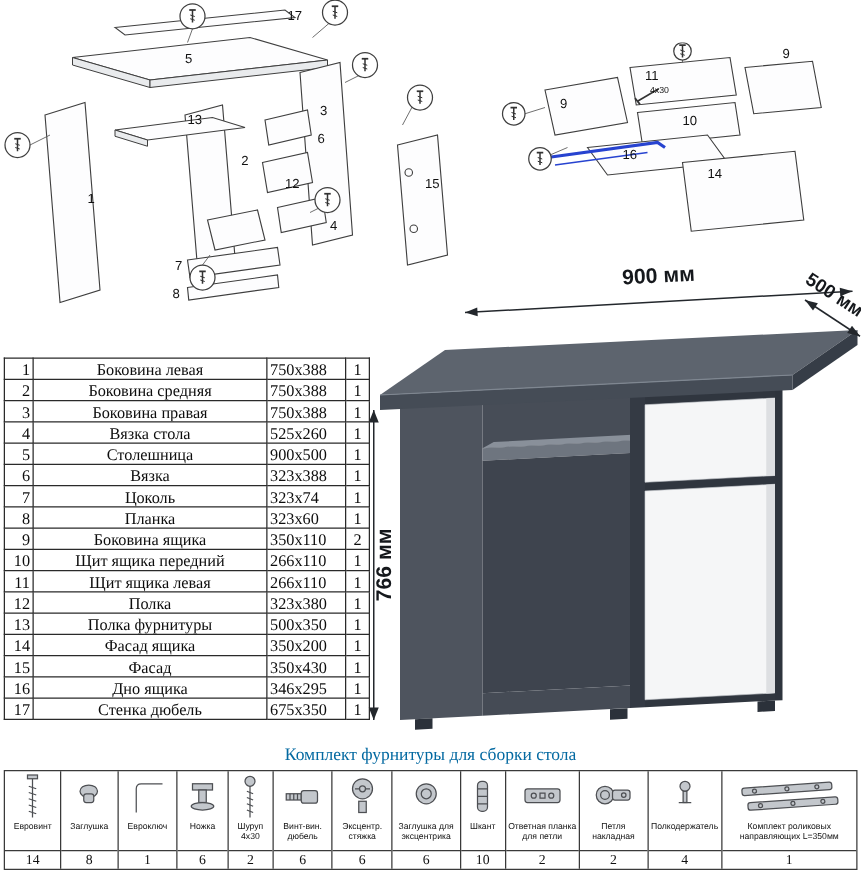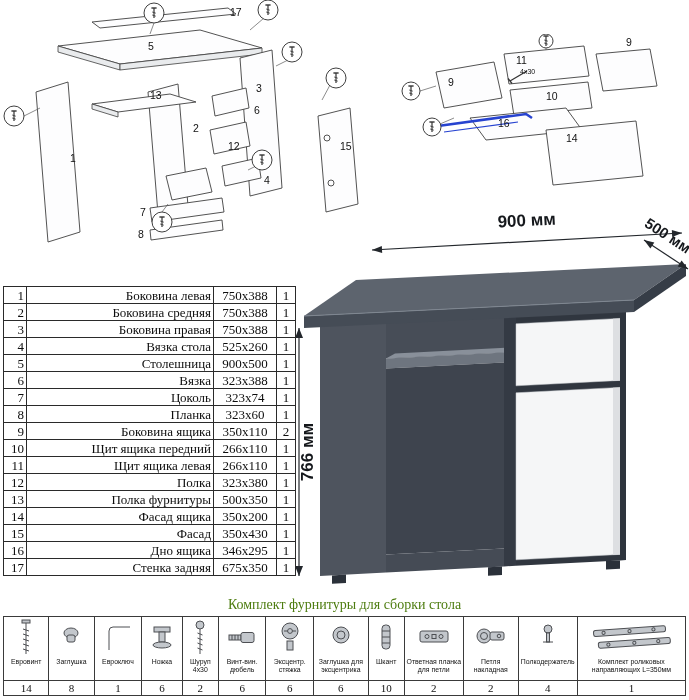--- a/index.html
+++ b/index.html
@@ -14,26 +14,26 @@
   .leader{stroke:#5a5a5a;stroke-width:0.7;}
   .dim{stroke:#23272c;stroke-width:1.2;}
   .dimtri{fill:#23272c;}
   .dimlbl{font:bold 17px "Liberation Sans",sans-serif;fill:#15181c;}
   .dimlbl2{font:bold 15px "Liberation Sans",sans-serif;fill:#15181c;}
 
   table.parts{position:absolute;left:3px;top:286px;width:290px;border-collapse:collapse;
         font-family:"Liberation Serif",serif;font-size:13px;color:#0d0d0d;table-layout:fixed;}
   table.parts td{border:1px solid #2a2a2a;height:16px;padding:0 2px;line-height:1;white-space:nowrap;overflow:hidden;}
   td.c-num{width:18px;text-align:right;}
-  td.c-name{width:182px;text-align:right;}
-  td.c-size{width:58px;text-align:center;}
+  td.c-name{width:182px;text-align:center;}
+  td.c-size{width:58px;}
   td.c-qty{width:14px;text-align:center;}
 
   .hw-title{position:absolute;top:597px;left:0;width:100%;text-align:center;
-        font-family:"Liberation Serif",serif;font-size:14px;color:#4d7c0f;}
+        font-family:"Liberation Serif",serif;font-size:14px;color:#0369a1;}
   .hw-table{position:absolute;left:3px;top:616px;width:683px;height:80px;border:1px solid #3a3a3a;
         display:flex;box-sizing:border-box;background:#fff;}
   .hw-cell{display:flex;flex-direction:column;border-right:1px solid #3a3a3a;min-width:0;box-sizing:border-box;}
   .hw-cell:last-child{border-right:none;}
   .hw-icon{height:41px;display:flex;align-items:center;justify-content:center;overflow:hidden;}
   .hw-icon svg{position:static;}
   .ic{stroke:#4d4f53;stroke-width:1;fill:#c3c7cc;}
   .ic-n{stroke:#4d4f53;stroke-width:1;fill:none;}
   .hw-label{flex:1;font-size:6.9px;line-height:1.15;text-align:center;padding:0 1px;color:#111;overflow:hidden;}
   .hw-qty{height:14px;border-top:1px solid #3a3a3a;text-align:center;font-size:11px;line-height:14px;
@@ -293,21 +293,21 @@
           <td class="c-qty">1</td>
         </tr>
       <tr>
           <td class="c-num">16</td>
           <td class="c-name">Дно ящика</td>
           <td class="c-size">346х295</td>
           <td class="c-qty">1</td>
         </tr>
       <tr>
           <td class="c-num">17</td>
-          <td class="c-name">Стенка задняя</td>
+          <td class="c-name">Стенка дюбель</td>
           <td class="c-size">675х350</td>
           <td class="c-qty">1</td>
         </tr>
     </tbody>
   </table>
 
   <div class="hw-title">Комплект фурнитуры для сборки стола</div>
 
   <div class="hw-table">
 

